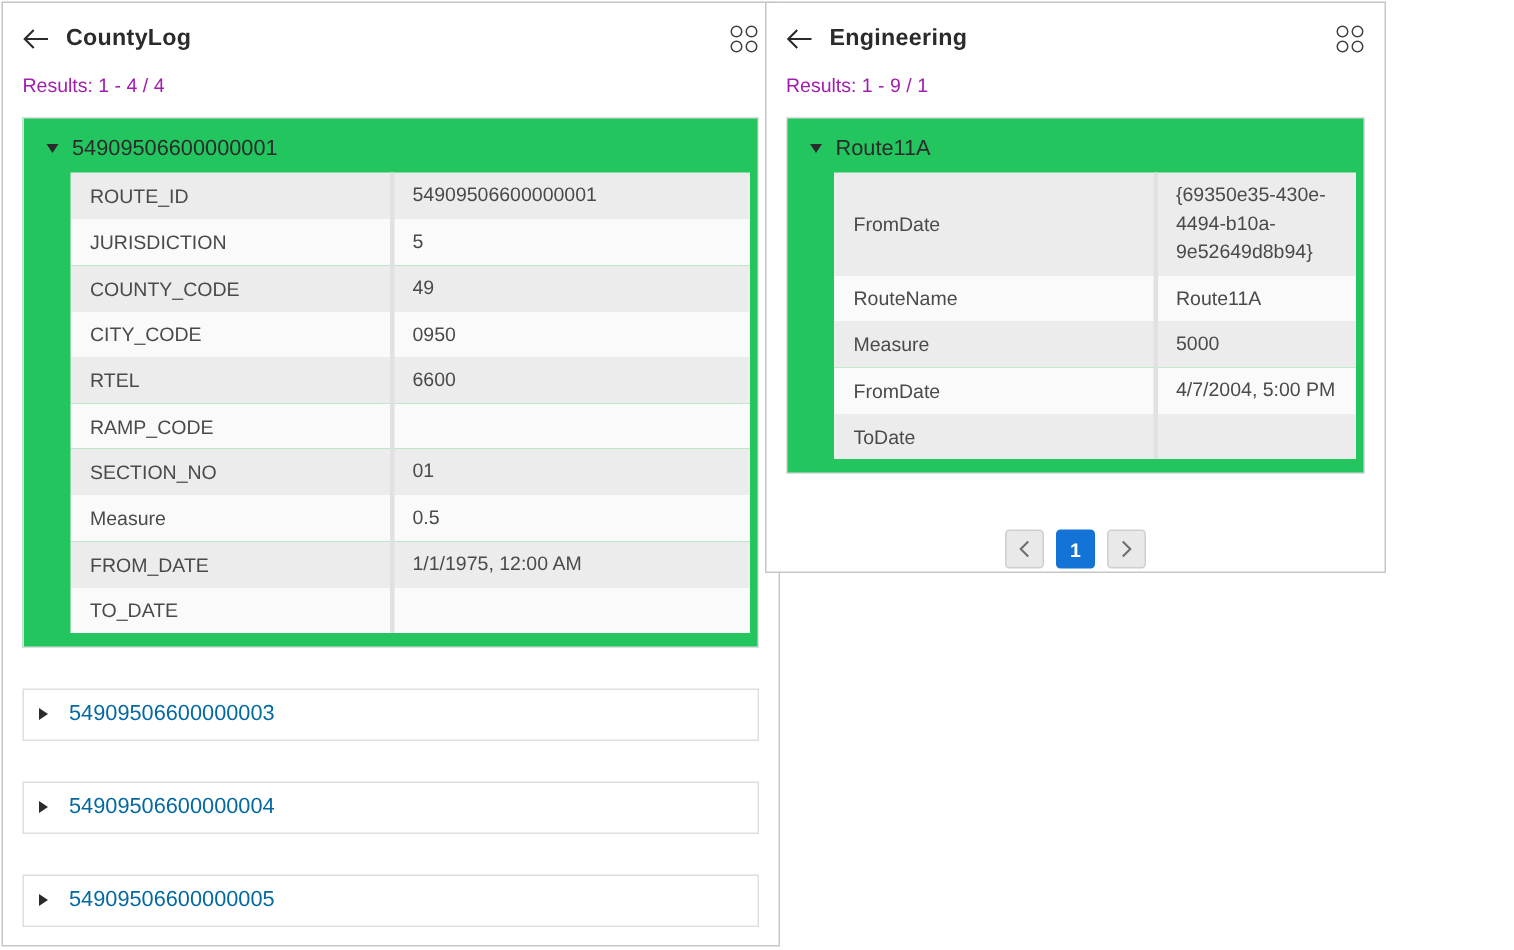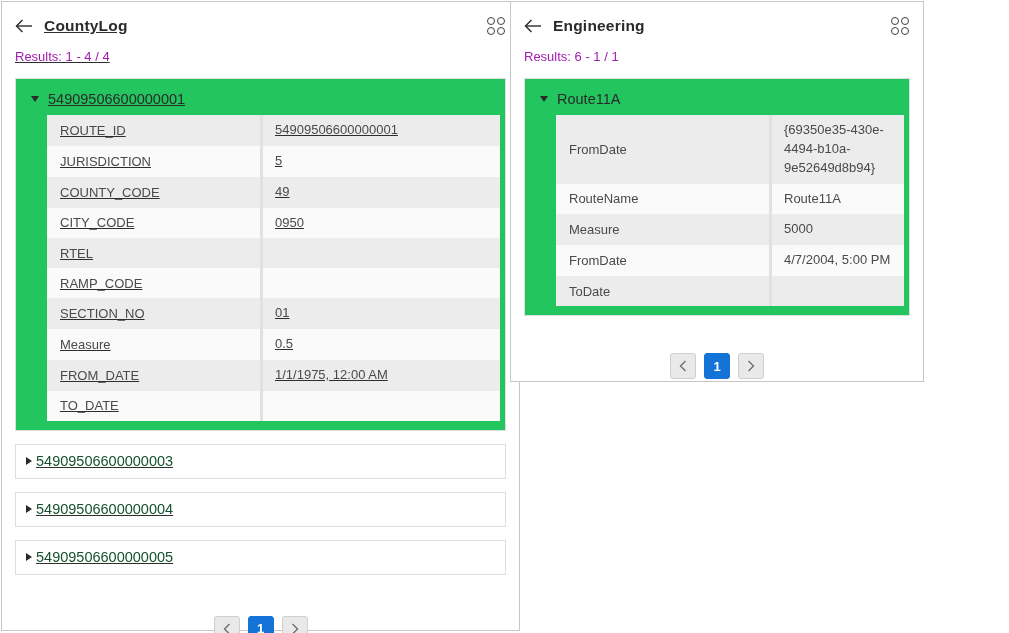--- a/index.html
+++ b/index.html
@@ -9,21 +9,21 @@
     background: #ffffff;
     font-family: "Liberation Sans", sans-serif;
     color: #2e2e2e;
   }
   .panel {
     position: absolute;
     background: #fff;
     border: 1px solid #c6c6c6;
     padding: 12px 13px;
   }
-  .panel-left  { left: 1px;   top: 1px; width: 519px; height: 630px; text-decoration: underline; }
+  .panel-left  { left: 1px;   top: 1px; width: 519px; height: 630px; }
   .panel-right { left: 510px; top: 1px; width: 414px; height: 381px; }
 
   .panel-header { display: flex; align-items: center; height: 24px; }
   .back-btn {
     width: 22px; height: 22px; border: none; background: transparent;
     display: flex; align-items: center; justify-content: flex-start; cursor: pointer; padding: 0;
   }
   .panel-title { margin-left: 7px; font-size: 15.5px; color: #2b2b2b; letter-spacing: 0.2px; }
   .apps-btn {
     margin-left: auto; border: none; background: transparent; cursor: pointer; padding: 0;
@@ -56,23 +56,23 @@
   .cell { font-size: 13px; color: #4a4a4a; }
   .cell.label {
     width: 216px; flex: none; padding-left: 13px;
     border-right: 3px solid #e1e1e1; display: flex; align-items: center;
   }
   .cell.value {
     flex: 1; padding: 6px 8px 6px 12px; display: flex; align-items: center; line-height: 1.45;
   }
 
   .collapsed-card {
-    margin-top: 13px; border: 1px solid #dedede; height: 35px; background: #fff;
-    display: flex; align-items: center; padding-left: 10px; gap: 4px;
-    font-size: 14.5px; color: #14532d; cursor: pointer;
+    margin-top: 27px; border: 1px solid #dedede; height: 35px; background: #fff;
+    display: flex; align-items: center; padding-left: 10px; gap: 14px;
+    font-size: 14.5px; color: #0369a1; cursor: pointer;
   }
 
   .pagination { display: flex; justify-content: center; align-items: center; gap: 8px; }
   .panel-left  .pagination { margin-top: 41px; }
   .panel-right .pagination { margin-top: 37px; }
   .pg-btn {
     width: 26px; height: 26px; border-radius: 3px; cursor: pointer;
     display: flex; align-items: center; justify-content: center;
     background: #e9e9e9; border: 1px solid #cfcfcf; padding: 0;
   }
@@ -119,20 +119,21 @@
       <div class="row">
         <div class="cell label">COUNTY_CODE</div>
         <div class="cell value">49</div>
       </div>
       <div class="row">
         <div class="cell label">CITY_CODE</div>
         <div class="cell value">0950</div>
       </div>
       <div class="row">
         <div class="cell label">RTEL</div>
+        <div class="cell value">6600</div>
       </div>
       <div class="row">
         <div class="cell label">RAMP_CODE</div>
       </div>
       <div class="row">
         <div class="cell label">SECTION_NO</div>
         <div class="cell value">01</div>
       </div>
       <div class="row">
         <div class="cell label">Measure</div>
@@ -186,21 +187,21 @@
       </svg>
     </button>
     <h1 class="panel-title">Engineering</h1>
     <button class="apps-btn">
       <span></span>
         <span></span>
       <span></span>
         <span></span>
     </button>
   </div>
-  <div class="results">Results: 6 - 1 / 1</div>
+  <div class="results">Results: 1 - 9 / 1</div>
 
   <div class="card">
     <div class="card-title">
       <i class="caret-down"></i>
       <span>Route11A</span>
     </div>
     <div class="fields">
       <div class="row">
         <div class="cell label">FromDate</div>
         <div class="cell value">{69350e35-430e-4494-b10a-9e52649d8b94}</div>

